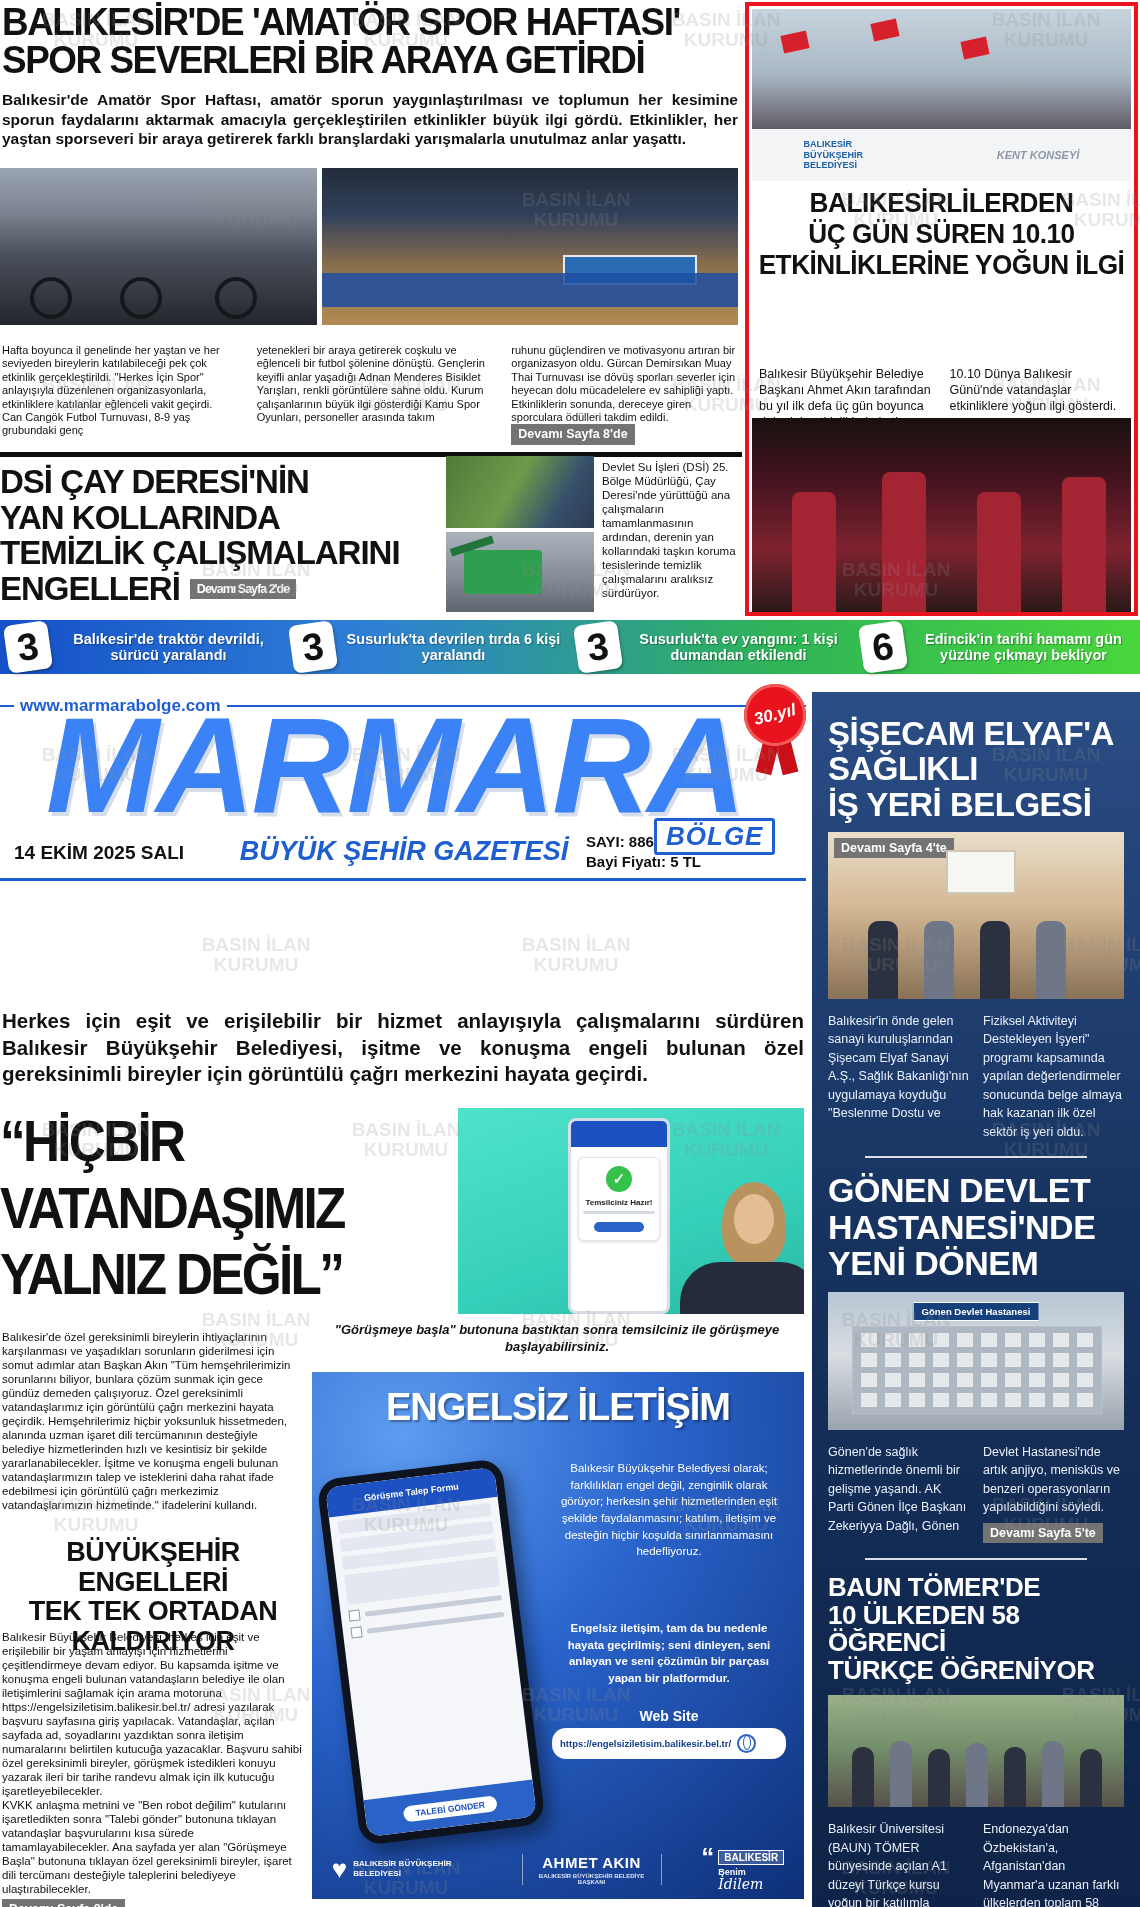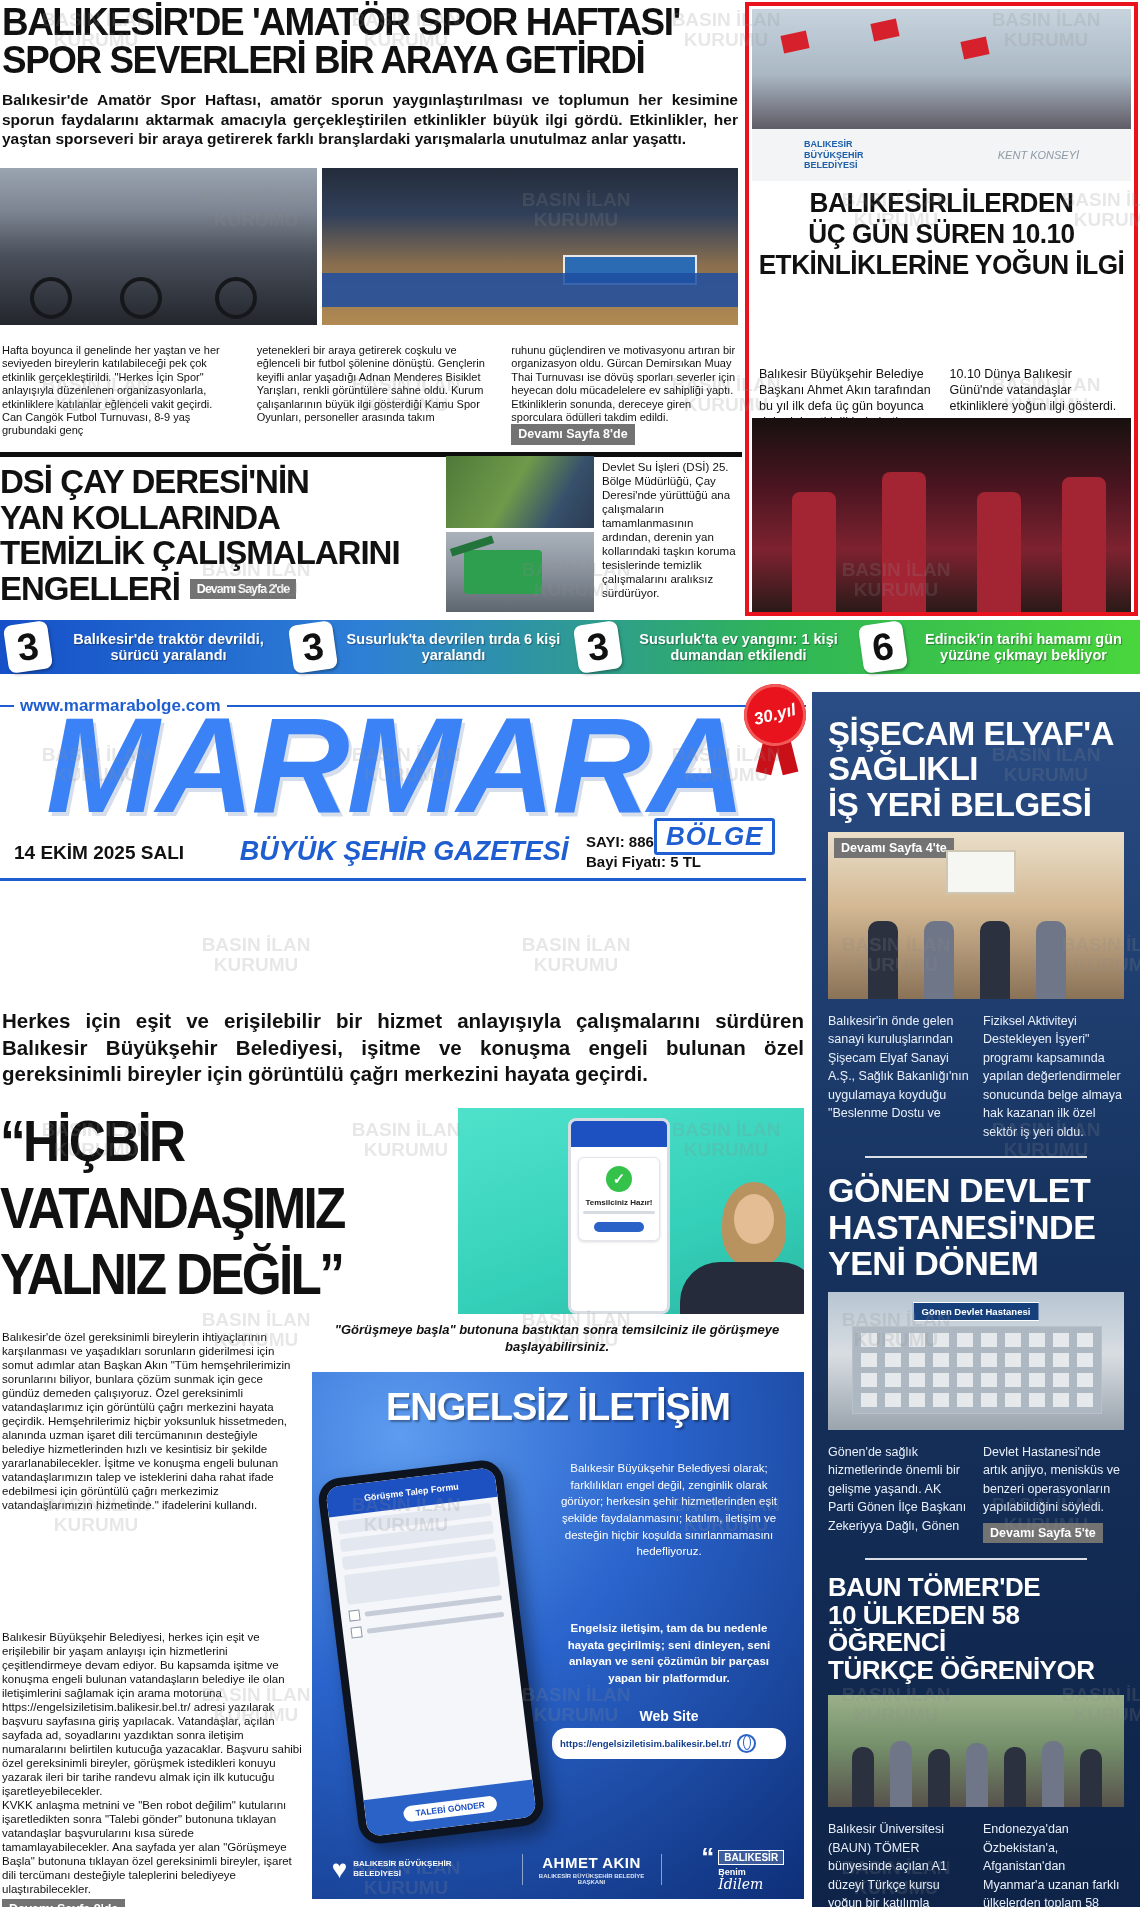--- a/index.html
+++ b/index.html
@@ -41,21 +41,21 @@
   .dsi-sum{position:absolute;left:602px;top:460px;width:138px;font-size:11.5px;line-height:1.22;}
   
   .redbox{position:absolute;left:745px;top:2px;width:393px;height:614px;border:4px solid #e8131c;
         background:#fff;box-sizing:border-box;}
   .rb-ph1{position:absolute;left:3px;top:3px;width:379px;height:172px;overflow:hidden;
         background:linear-gradient(180deg,#c7d4de 0%,#aab8c4 38%,#5a5560 72%,#3c3944 100%);}
   .flag{position:absolute;width:26px;height:18px;background:#d6212c;transform:rotate(-12deg);}
   .rb-banner{position:absolute;left:0;bottom:0;width:100%;height:52px;background:#f2f4f6;
         display:flex;align-items:center;justify-content:space-around;}
   .rb-banner .b1{color:#1d5fa8;font-weight:800;font-size:9px;width:90px;line-height:1.15;}
-  .rb-banner .b2{color:#8d99a5;font-weight:400;font-size:11px;font-style:italic;}
+  .rb-banner .b2{color:#8d99a5;font-weight:700;font-size:11px;font-style:italic;}
   .rb-h{position:absolute;left:3px;top:182px;width:379px;text-align:center;font-weight:900;
         font-size:27px;line-height:1.14;letter-spacing:-.5px;transform:scaleX(.97);transform-origin:center top;}
   .rb-cols{position:absolute;left:10px;top:326px;width:369px;display:flex;gap:12px;
         font-size:12.5px;line-height:1.28;margin-top:34px;}
   .rb-cols>div{flex:1;}
   .rb-cols .badge{margin-top:5px;}
   .rb-ph2{position:absolute;left:3px;top:412px;width:379px;height:194px;overflow:hidden;
         background:linear-gradient(180deg,#17100f 0%,#4a1520 35%,#7e2230 68%,#2a1a18 100%);}
   .folk{position:absolute;bottom:0;width:44px;height:120px;background:#a32433;border-radius:8px 8px 0 0;}
   
@@ -323,20 +323,25 @@
     <div class="mp-woman">
       <div class="mp-hair"></div>
       <div class="mp-face"></div>
       <div class="mp-body"></div>
     </div>
   </div>
   <div class="ms-cap">"Görüşmeye başla" butonuna bastıktan sonra temsilciniz ile görüşmeye başlayabilirsiniz.</div>
 
   <div class="ms-b1">Balıkesir'de özel gereksinimli bireylerin ihtiyaçlarının karşılanması ve yaşadıkları sorunların giderilmesi için somut adımlar atan Başkan Akın "Tüm hemşehrilerimizin sorunlarını biliyor, bunlara çözüm sunmak için gece gündüz demeden çalışıyoruz. Özel gereksinimli vatandaşlarımız için görüntülü çağrı merkezini hayata geçirdik. Hemşehrilerimiz hiçbir yoksunluk hissetmeden, alanında uzman işaret dili tercümanının desteğiyle belediye hizmetlerinden hızlı ve kesintisiz bir şekilde yararlanabilecekler. İşitme ve konuşma engeli bulunan vatandaşlarımızın talep ve isteklerini daha rahat ifade edebilmesi için görüntülü çağrı merkezimiz vatandaşlarımızın hizmetinde." ifadelerini kullandı.</div>
 
+  <div class="ms-sub">
+    <div>BÜYÜKŞEHİR ENGELLERİ</div>
+    <div>TEK TEK ORTADAN</div>
+    <div>KALDIRIYOR</div>
+  </div>
 
   <div class="ms-b2">
     <p>Balıkesir Büyükşehir Belediyesi, herkes için eşit ve erişilebilir bir yaşam anlayışı için hizmetlerini çeşitlendirmeye devam ediyor. Bu kapsamda işitme ve konuşma engeli bulunan vatandaşların belediye ile olan iletişimlerini sağlamak için arama motoruna https://engelsiziletisim.balikesir.bel.tr/ adresi yazılarak başvuru sayfasına giriş yapılacak. Vatandaşlar, açılan sayfada ad, soyadlarını yazdıktan sonra iletişim numaralarını belirtilen kutucuğa yazacaklar. Başvuru sahibi özel gereksinimli bireyler, görüşmek istedikleri konuyu yazarak ileri bir tarihe randevu almak için ilk kutucuğu işaretleyebilecekler.</p>
     <p>KVKK anlaşma metnini ve "Ben robot değilim" kutularını işaretledikten sonra "Talebi gönder" butonuna tıklayan vatandaşlar başvurularını kısa sürede tamamlayabilecekler. Ana sayfada yer alan "Görüşmeye Başla" butonuna tıklayan özel gereksinimli bireyler, işaret dili tercümanı desteğiyle taleplerini belediyeye ulaştırabilecekler.</p>
     <span class="badge">Devamı Sayfa 8'de</span>
   </div>
 
   <div class="promo">
     <div class="pr-title">ENGELSİZ İLETİŞİM</div>
     <div class="pr-b1">Balıkesir Büyükşehir Belediyesi olarak; farklılıkları engel değil, zenginlik olarak görüyor; herkesin şehir hizmetlerinden eşit şekilde faydalanmasını; katılım, iletişim ve desteğin hiçbir koşulda sınırlanmamasını hedefliyoruz.</div>

